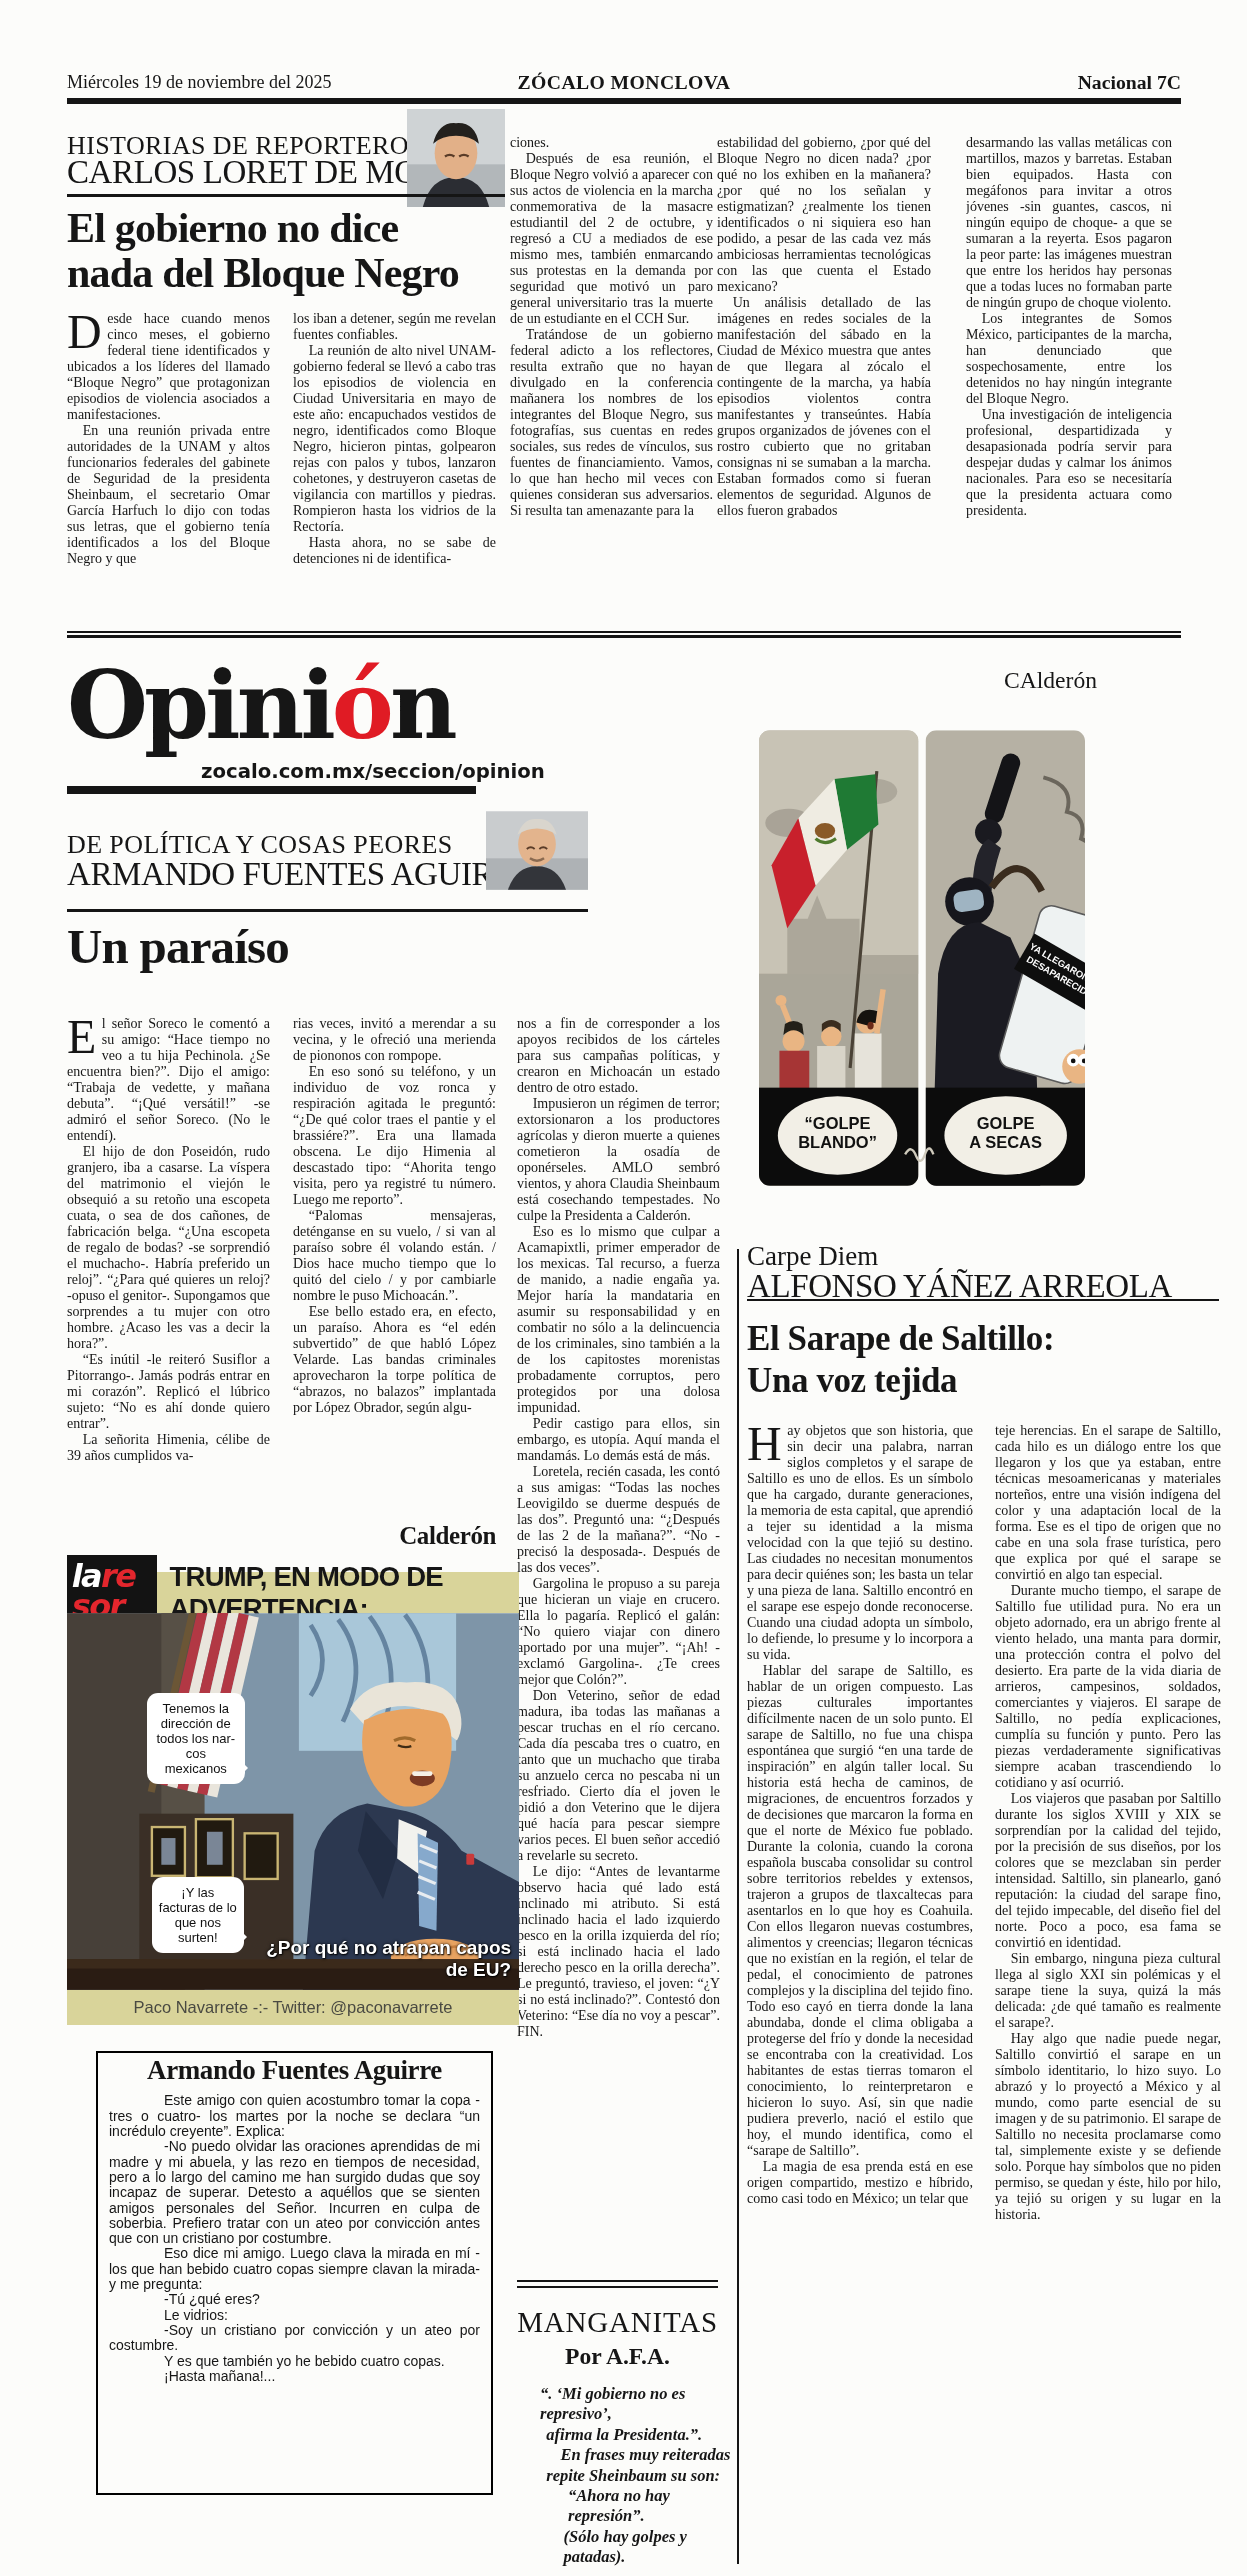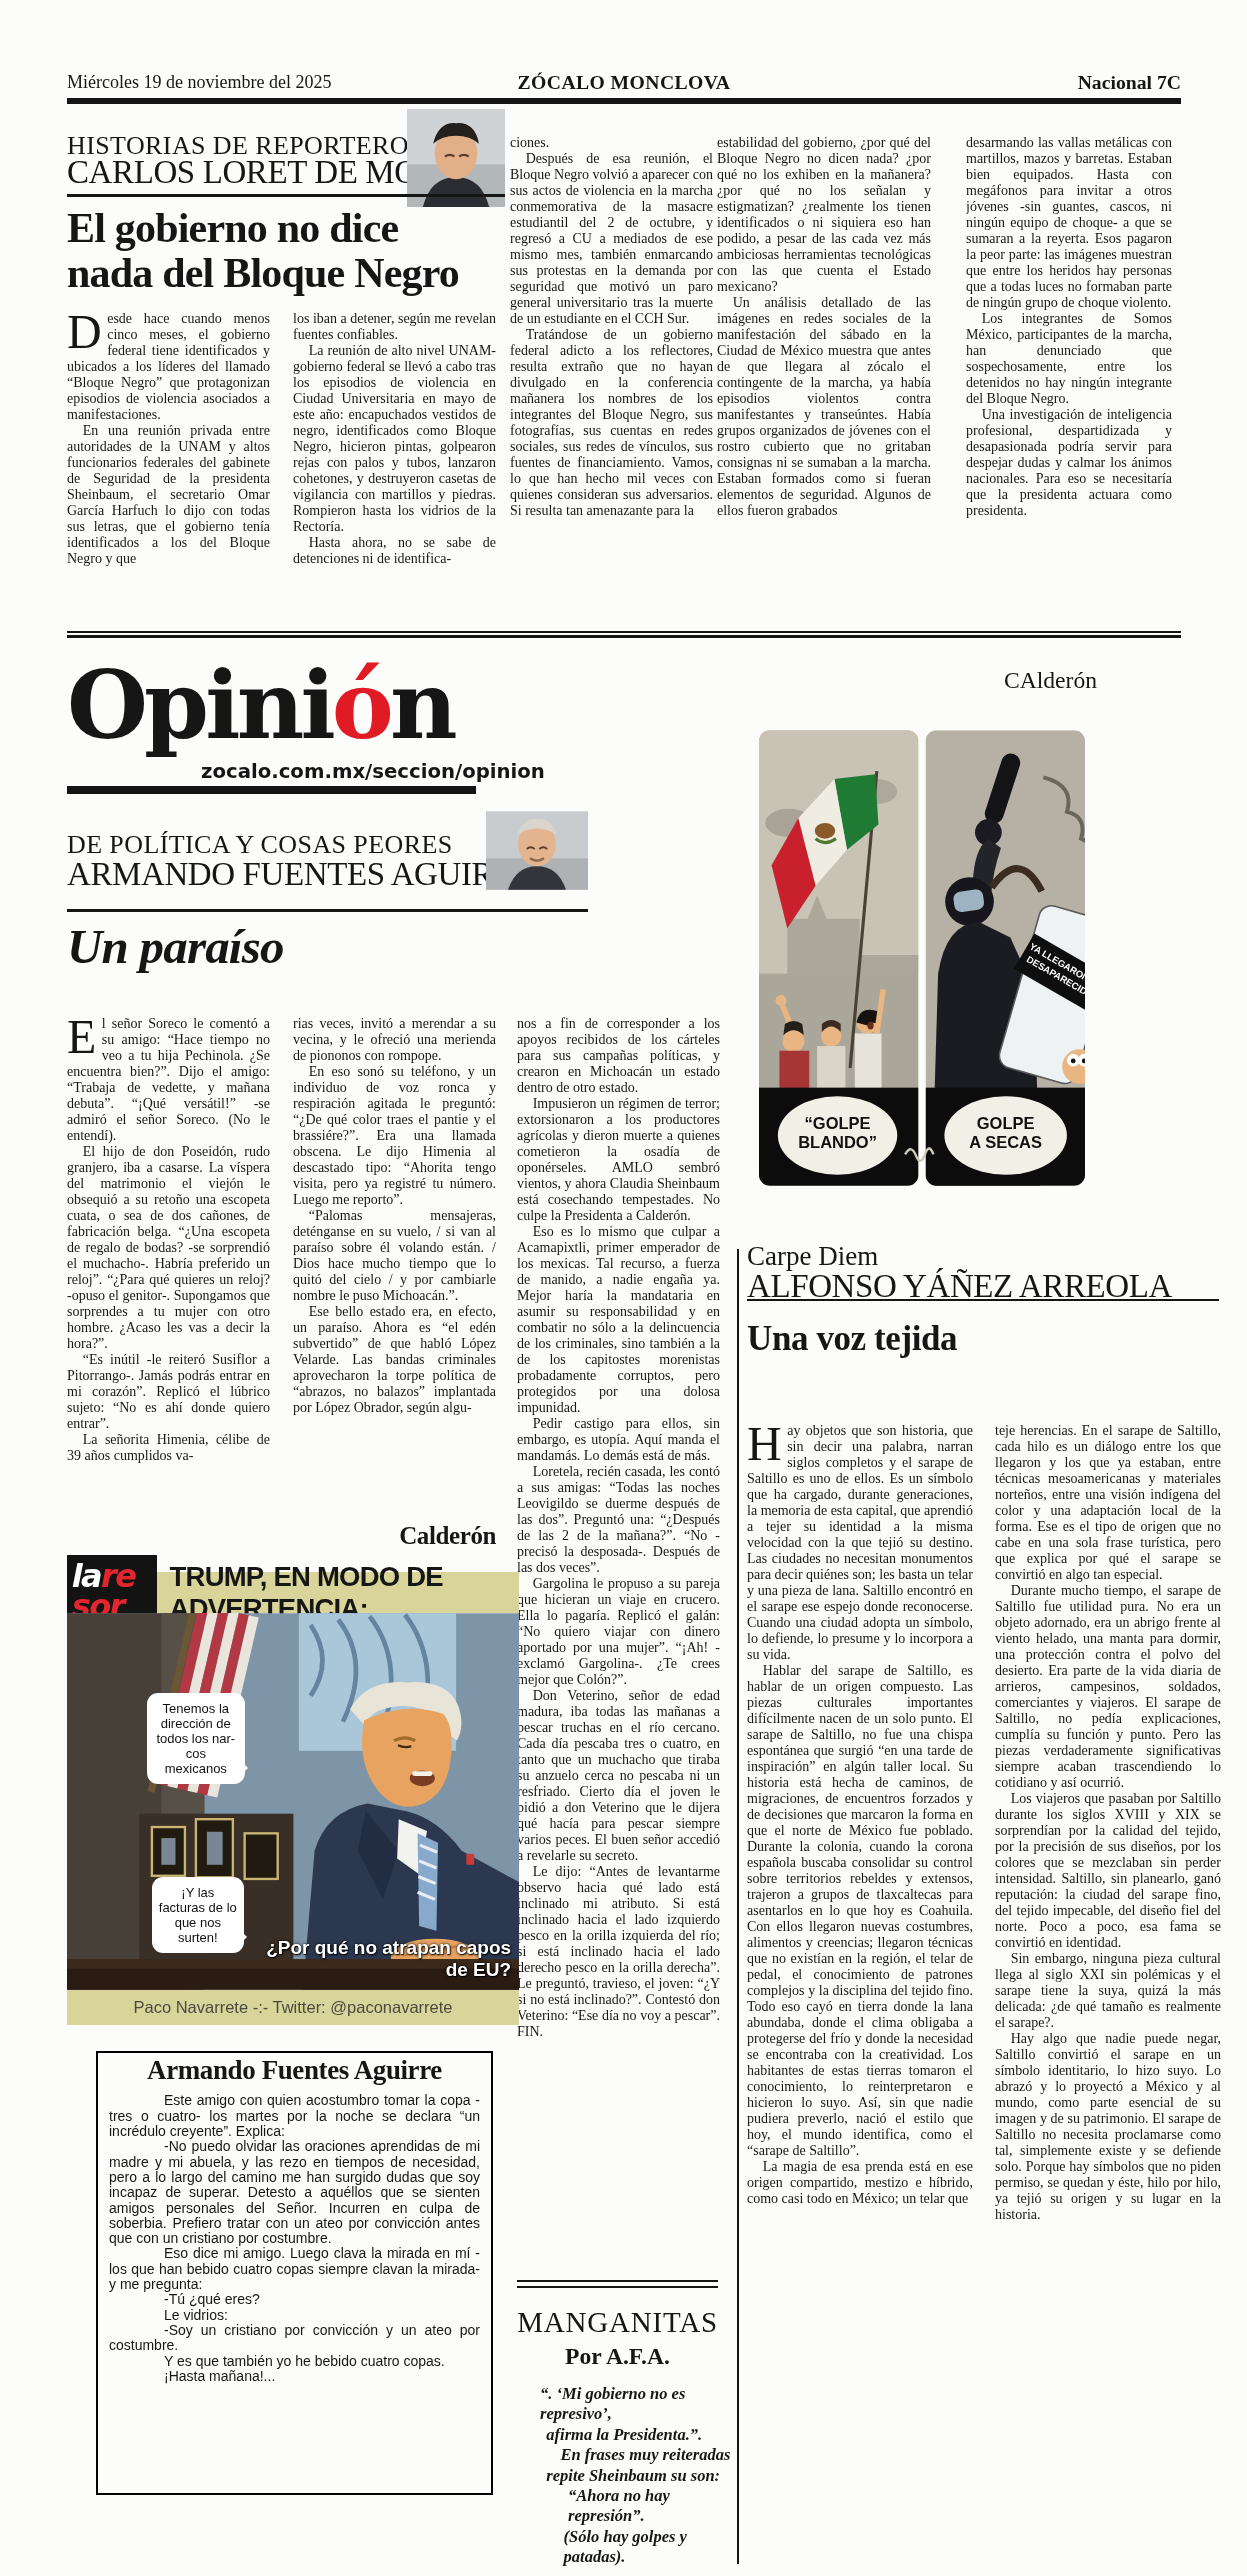--- a/index.html
+++ b/index.html
@@ -9,21 +9,21 @@
   .rule{position:absolute;background:#151515;}
   
   .hdr-date{font-size:18px;}
   .hdr-mast{font-size:19.7px;font-weight:bold;letter-spacing:0.4px;text-align:center;}
   .hdr-page{font-size:19.7px;font-weight:bold;text-align:right;}
   
   .kicker{font-size:26px;letter-spacing:0.4px;}
   .byline{font-size:33px;letter-spacing:-0.4px;}
   .headline-xl{font-size:42px;line-height:45px;font-weight:bold;letter-spacing:-0.8px;}
   .headline-xl p,.headline-md p{margin:0;}
-  .headline-par{font-size:49px;font-weight:bold;letter-spacing:-0.8px;font-style:italic;}
+  .headline-par{font-size:49px;font-weight:bold;letter-spacing:-0.8px;}
   .headline-md{font-size:35px;line-height:42px;font-weight:bold;letter-spacing:-0.4px;}
   .kicker-sm{font-size:27px;}
   
   .col{font-size:14px;line-height:16px;text-align:justify;overflow:hidden;}
   .col p{margin:0;text-indent:15.7px;}
   .col p:first-child{text-indent:0;}
   .dropcap p:first-child::first-letter{float:left;font-size:48px;line-height:38px;padding:2.4px 5.5px 0 0;}
   .credit-line{font-size:25px;font-weight:bold;text-align:right;letter-spacing:-0.4px;}
   .cartoon-credit{font-size:23.6px;text-align:right;}
   
@@ -341,20 +341,21 @@
       <p>repite  Sheinbaum su son:</p>
       <p>“Ahora no hay represión”.</p>
       <p>(Sólo hay golpes y patadas).</p>
     </div>
 
   <div class="rule" style="left:737px;top:1249px;width:1.6px;height:1315px;"></div>
   <div class="abs kicker-sm" style="left:747px;top:1241px;">Carpe Diem</div>
   <div class="abs byline" style="left:747px;top:1268px;">ALFONSO YÁÑEZ ARREOLA</div>
   <div class="rule" style="left:747px;top:1299px;width:472px;height:2.4px;"></div>
   <div class="abs headline-md" style="left:747px;top:1318px;width:409px;">
+      <p>El Sarape de Saltillo:</p>
       <p>Una voz tejida</p>
     </div>
   <div class="abs col dropcap" style="left:747px;top:1423px;width:226px;height:1145px;">
       <p>Hay objetos que son historia, que sin decir una palabra, narran siglos completos y el sarape de Saltillo es uno de ellos. Es un símbolo que ha cargado, durante generaciones, la memoria de esta capital, que aprendió a tejer su identidad a la misma velocidad con la que tejió su destino. Las ciudades no necesitan monumentos para decir quiénes son; les basta un telar y una pieza de lana. Saltillo encontró en el sarape ese espejo donde reconocerse. Cuando una ciudad adopta un símbolo, lo defiende, lo presume y lo incorpora a su vida.</p>
       <p>Hablar del sarape de Saltillo, es hablar de un origen compuesto. Las piezas culturales importantes difícilmente nacen de un solo punto. El sarape de Saltillo, no fue una chispa espontánea que surgió “en una tarde de inspiración” en algún taller local. Su historia está hecha de caminos, de migraciones, de encuentros forzados y de decisiones que marcaron la forma en que el norte de México fue poblado. Durante la colonia, cuando la corona española buscaba consolidar su control sobre territorios rebeldes y extensos, trajeron a grupos de tlaxcaltecas para asentarlos en lo que hoy es Coahuila. Con ellos llegaron nuevas costumbres, alimentos y creencias; llegaron técnicas que no existían en la región, el telar de pedal, el conocimiento de patrones complejos y la disciplina del tejido fino. Todo eso cayó en tierra donde la lana abundaba, donde el clima obligaba a protegerse del frío y donde la necesidad se encontraba con la creatividad. Los habitantes de estas tierras tomaron el conocimiento, lo reinterpretaron e hicieron lo suyo. Así, sin que nadie pudiera preverlo, nació el estilo que hoy, el mundo identifica, como el “sarape de Saltillo”.</p>
       <p>La magia de esa prenda está en ese origen compartido, mestizo e híbrido, como casi todo en México; un telar que</p>
     </div>
   <div class="abs col" style="left:995px;top:1423px;width:226px;height:1145px;">
       <p>teje herencias. En el sarape de Saltillo, cada hilo es un diálogo entre los que llegaron y los que ya estaban, entre técnicas mesoamericanas y materiales norteños, entre una visión indígena del color y una adaptación local de la forma. Ese es el tipo de origen que no cabe en una sola frase turística, pero que explica por qué el sarape se convirtió en algo tan especial.</p>
       <p>Durante mucho tiempo, el sarape de Saltillo fue utilidad pura. No era un objeto adornado, era un abrigo frente al viento helado, una manta para dormir, una protección contra el polvo del desierto. Era parte de la vida diaria de arrieros, campesinos, soldados, comerciantes y viajeros. El sarape de Saltillo, no pedía explicaciones, cumplía su función y punto. Pero las piezas verdaderamente significativas siempre acaban trascendiendo lo cotidiano y así ocurrió.</p>

